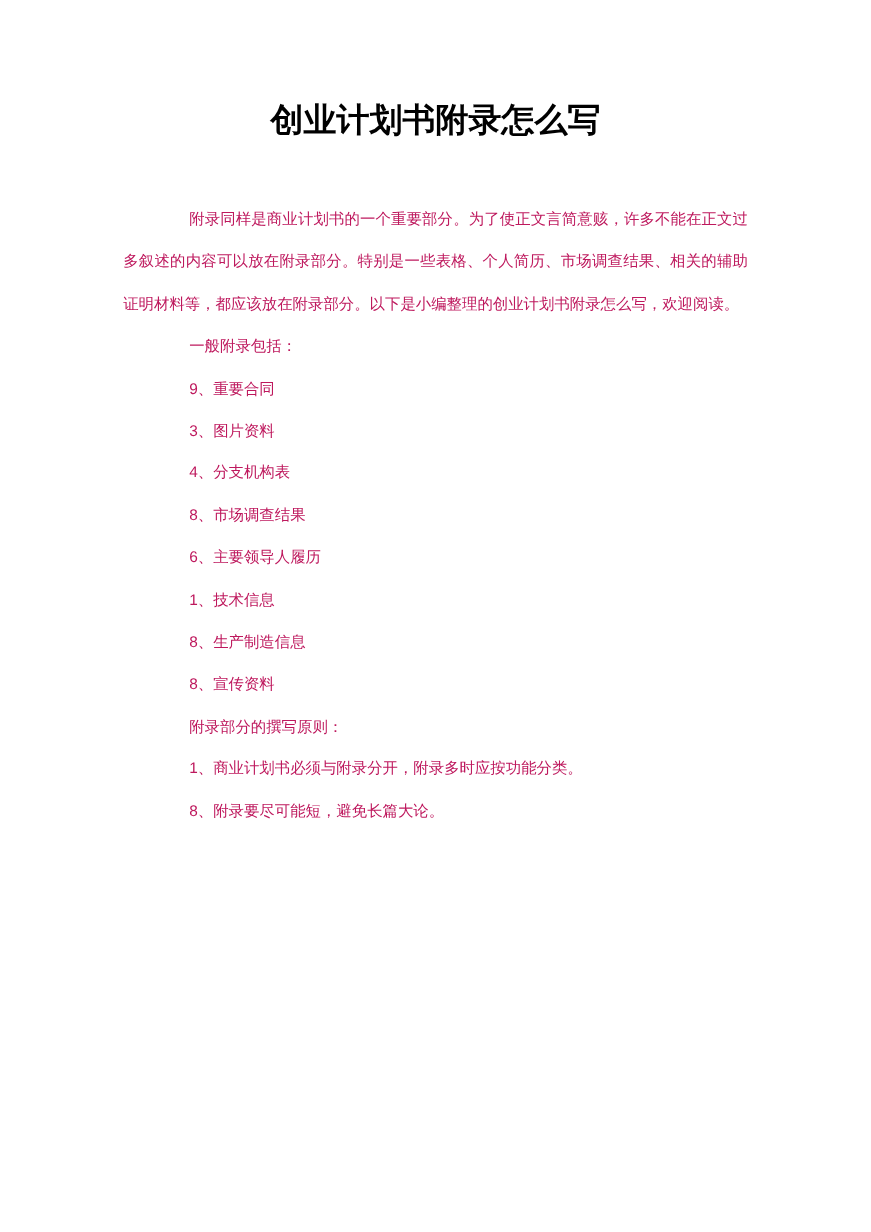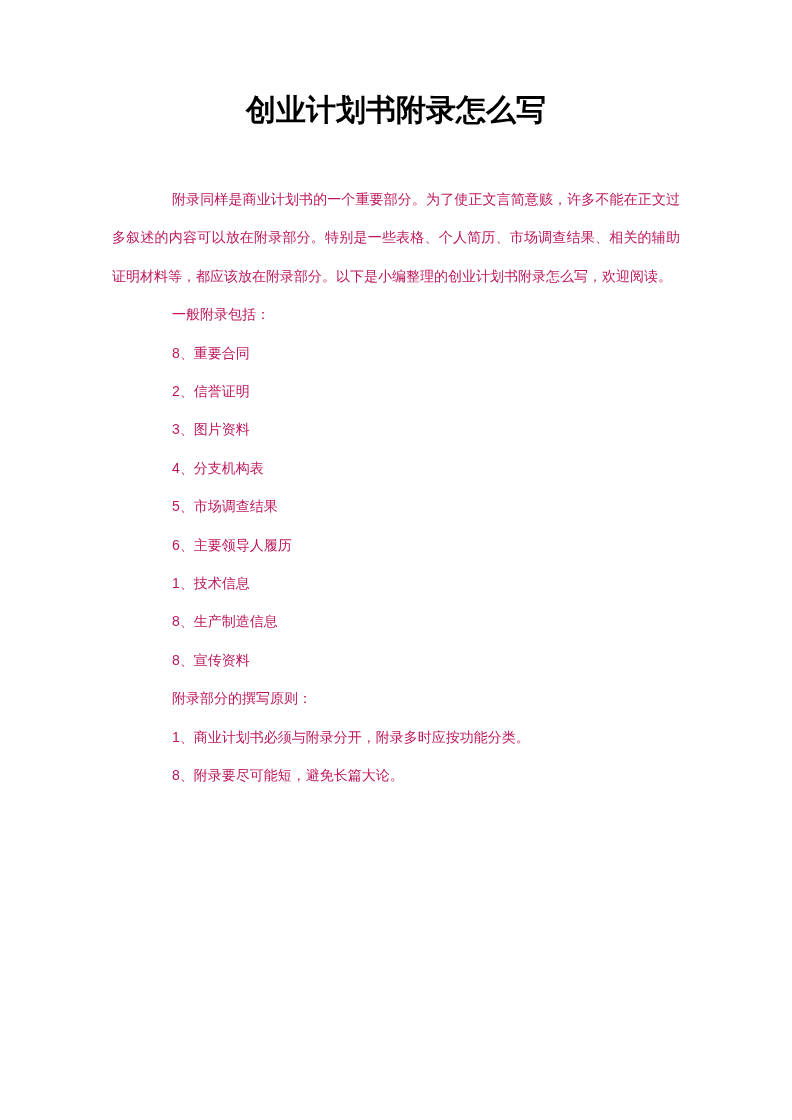--- a/index.html
+++ b/index.html
@@ -52,29 +52,28 @@
   <div class="content">
 
     <h1 class="doc-title">创业计划书附录怎么写</h1>
 
     <p class="para">附录同样是商业计划书的一个重要部分。为了使正文言简意赅，许多不能在正文过多叙述的内容可以放在附录部分。特别是一些表格、个人简历、市场调查结果、相关的辅助证明材料等，都应该放在附录部分。以下是小编整理的创业计划书附录怎么写，欢迎阅读。</p>
 
     <p class="para">一般附录包括：</p>
 
     <div class="line-list">
 
-        <p class="para">8、重要合同</p>
+        <p class="para">9、重要合同</p>
 
-        <p class="para">2、信誉证明</p>
 
         <p class="para">3、图片资料</p>
 
         <p class="para">4、分支机构表</p>
 
-        <p class="para">5、市场调查结果</p>
+        <p class="para">8、市场调查结果</p>
 
         <p class="para">6、主要领导人履历</p>
 
         <p class="para">1、技术信息</p>
 
         <p class="para">8、生产制造信息</p>
 
         <p class="para">8、宣传资料</p>
       </div>
 

